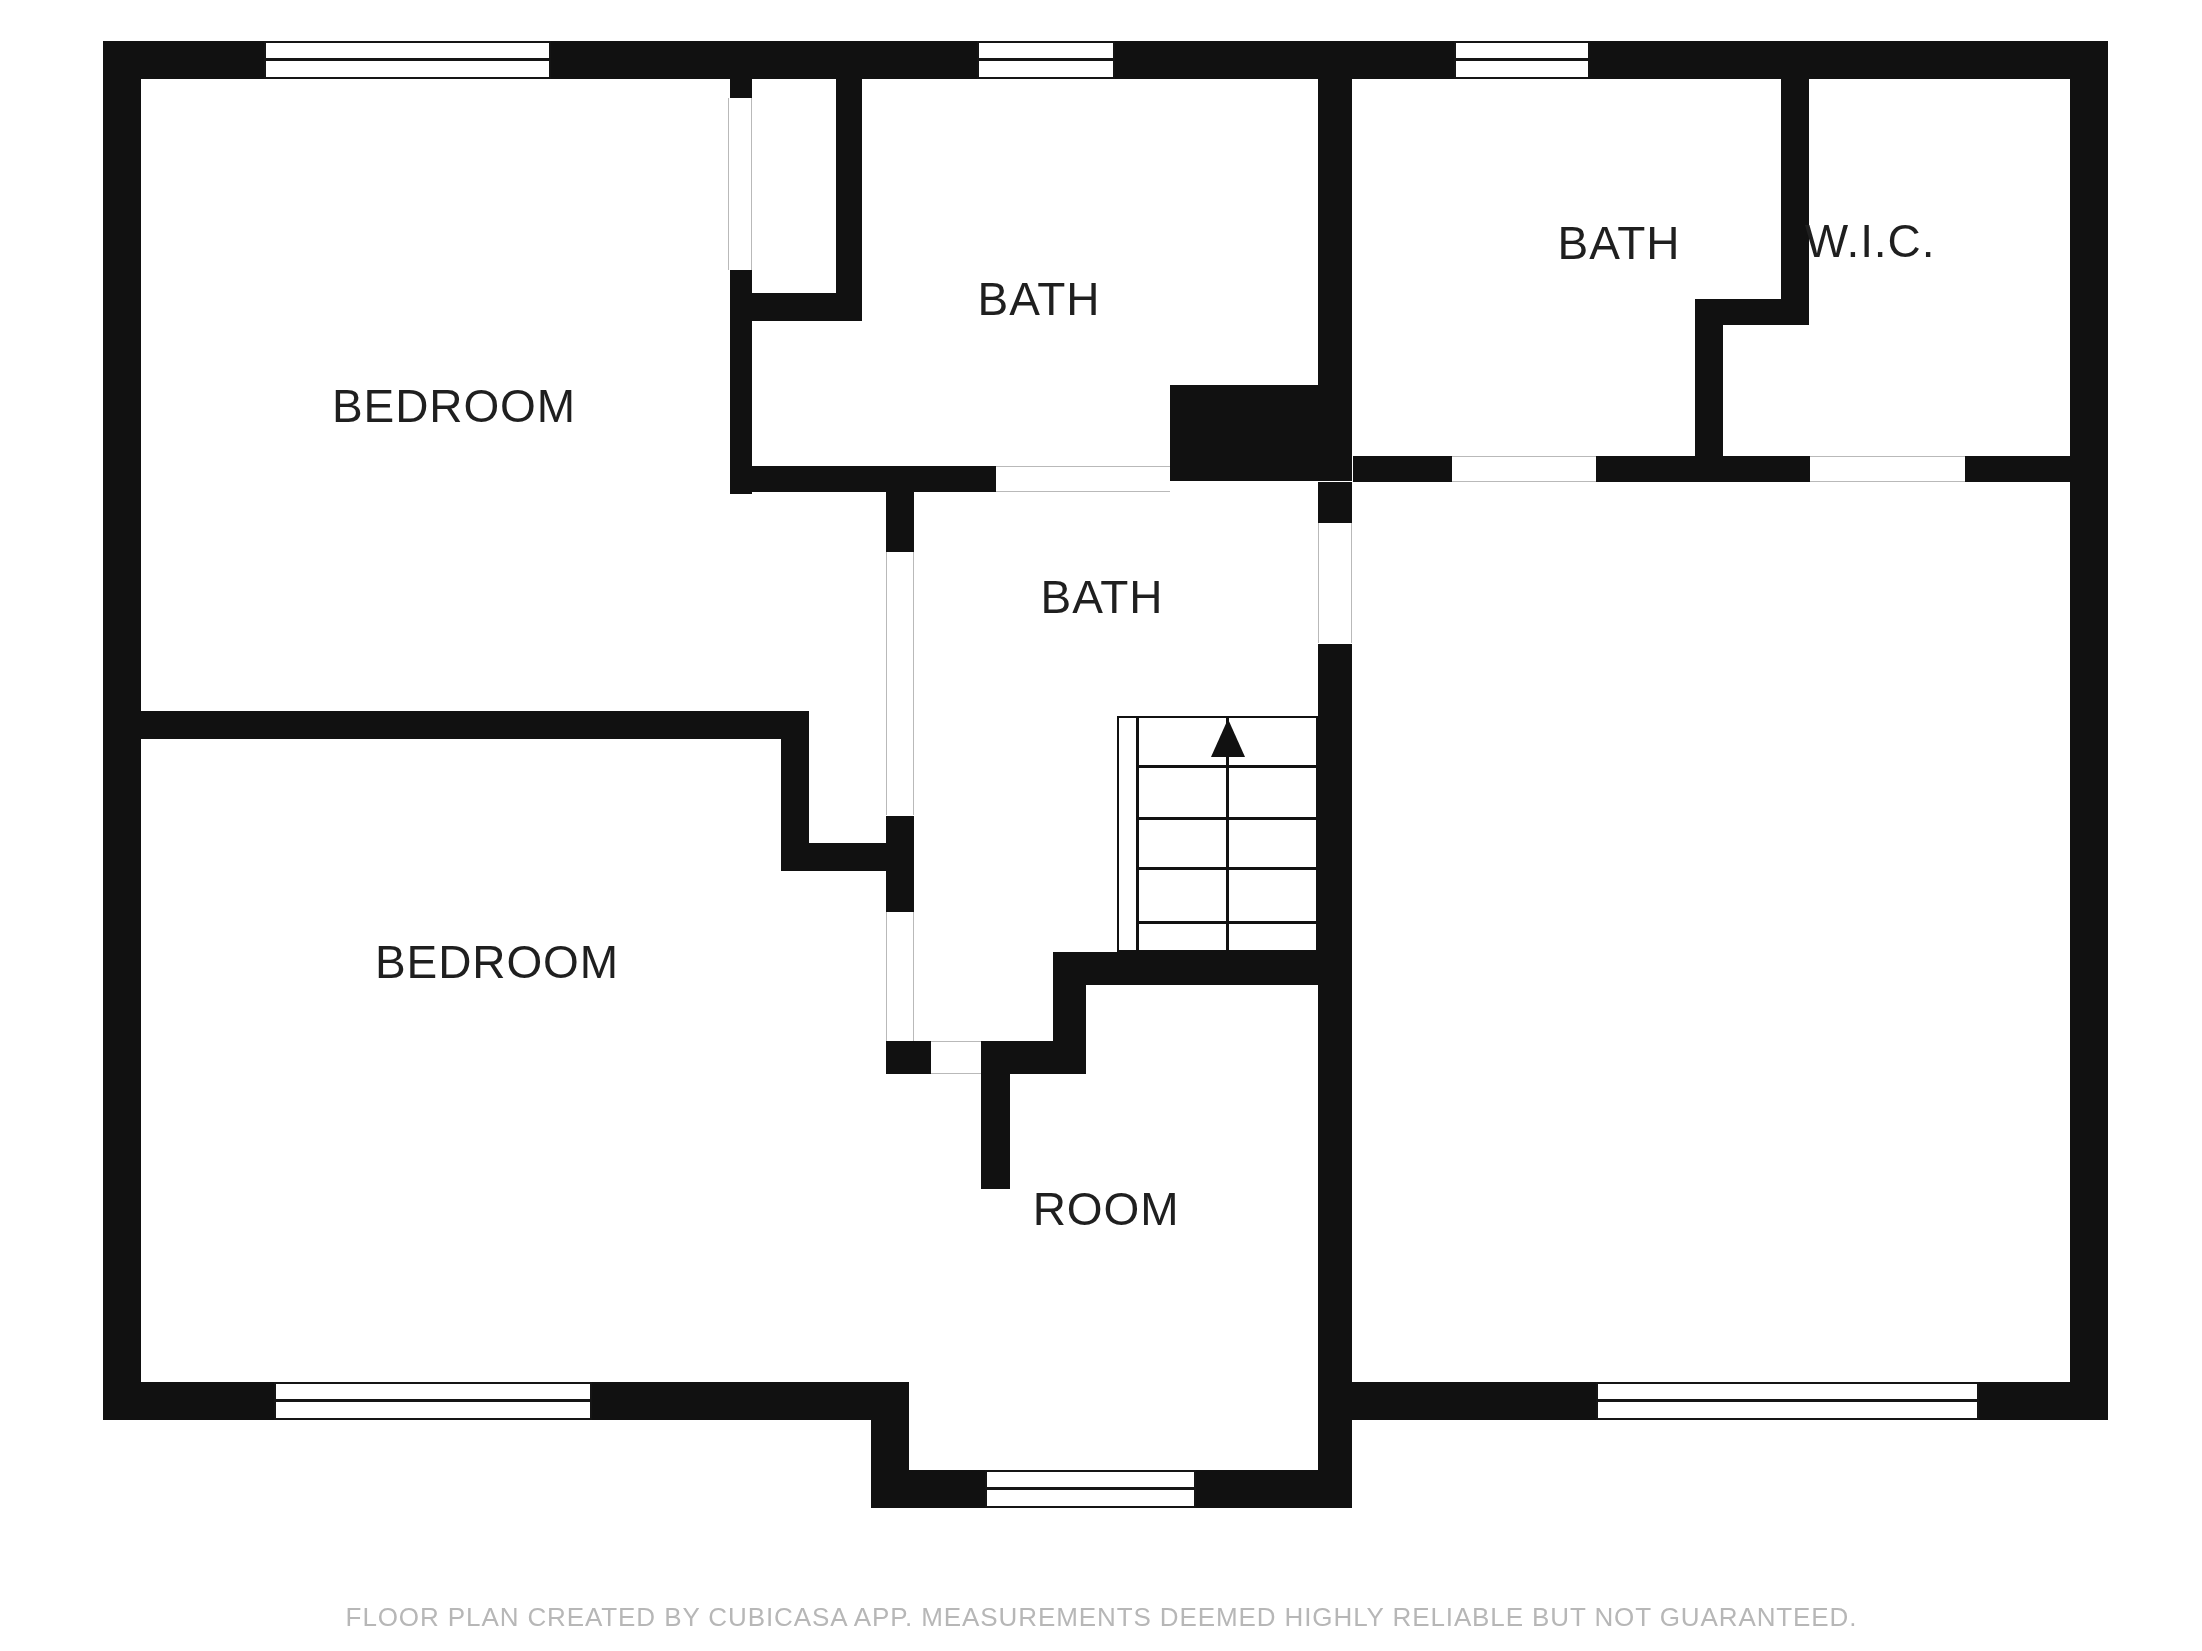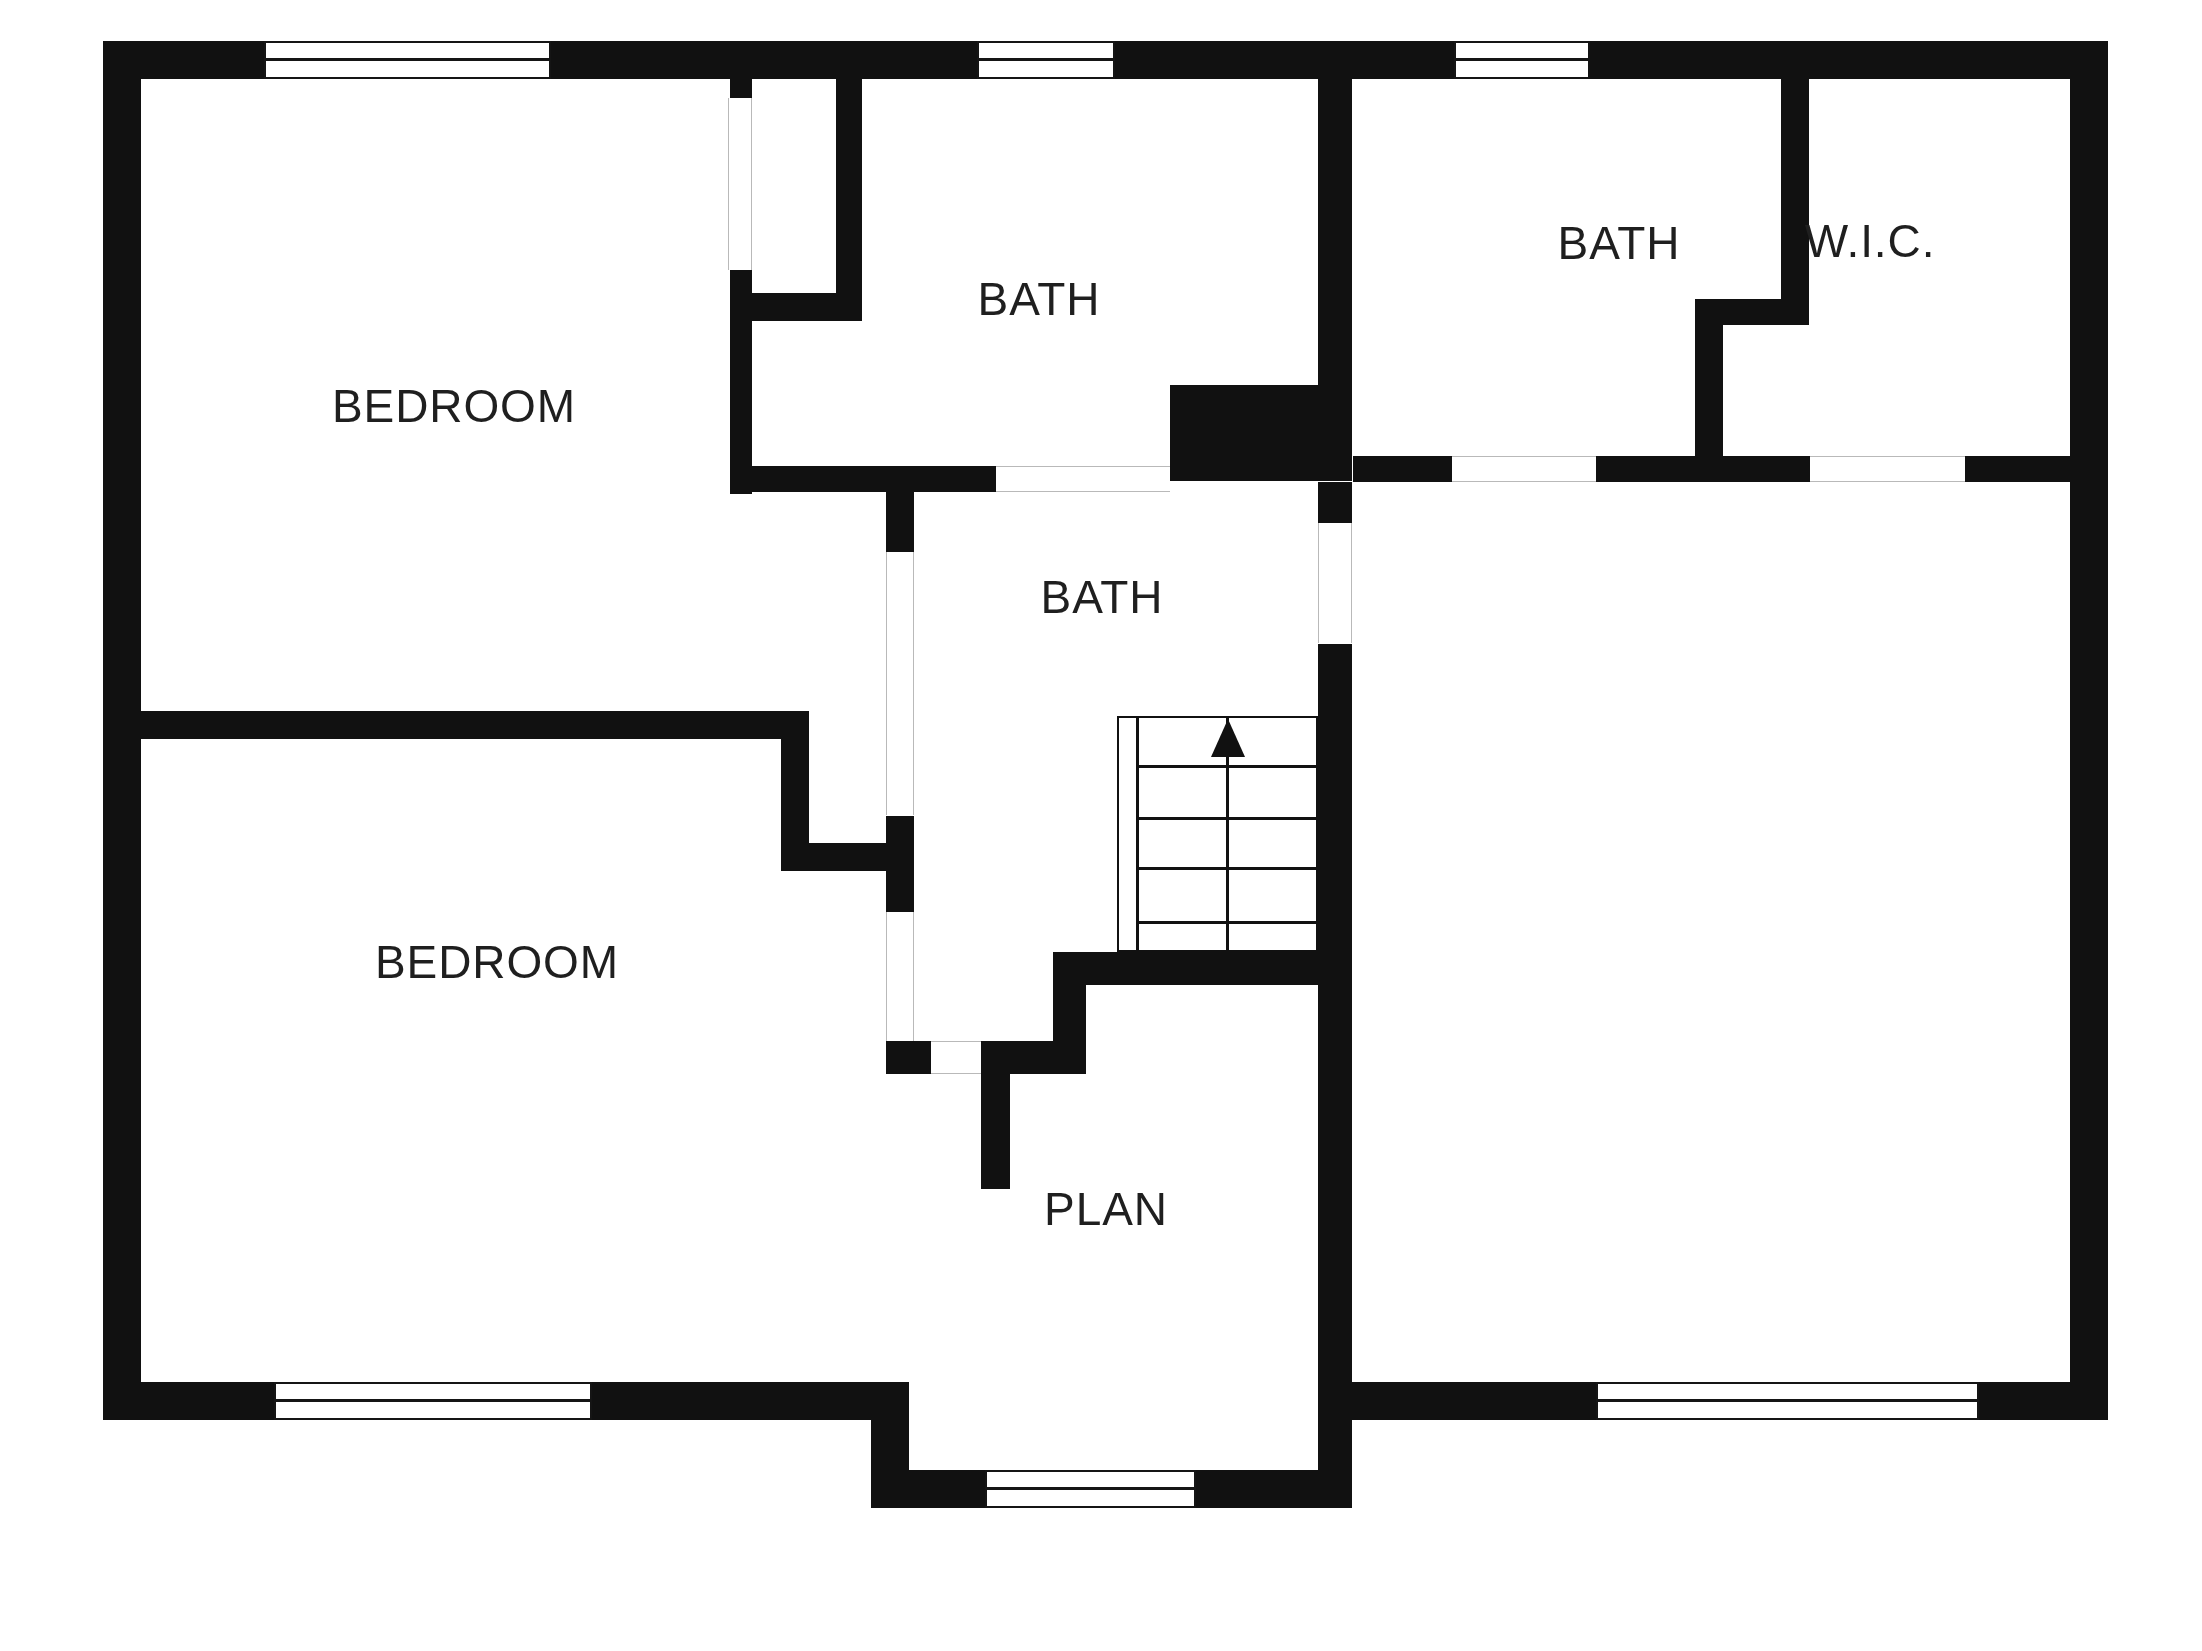--- a/index.html
+++ b/index.html
@@ -100,17 +100,18 @@
   <div class="sline" style="left:1137px;top:921px;width:181px;height:2.6px;"></div>
   <div class="sline" style="left:1226px;top:755px;width:3.4px;height:69px;"></div>
   <div class="arrow-head" style="left:1211px;top:719px;"></div>
 
   <div class="lbl" style="left:454px;top:406px;">BEDROOM</div>
   <div class="lbl" style="left:1039px;top:299px;">BATH</div>
   <div class="lbl" style="left:1619px;top:243px;">BATH</div>
   <div class="lbl" style="left:1870px;top:241px;">W.I.C.</div>
   <div class="lbl" style="left:1102px;top:597px;">BATH</div>
   <div class="lbl" style="left:497px;top:962px;">BEDROOM</div>
-  <div class="lbl" style="left:1106px;top:1209px;">PLAN</div>
+  <div class="lbl" style="left:1106px;top:1209px;">ROOM</div>
 
+  <div id="footer">FLOOR PLAN CREATED BY CUBICASA APP. MEASUREMENTS DEEMED HIGHLY RELIABLE BUT NOT GUARANTEED.</div>
 
 </div>
 
 
 </body></html>

